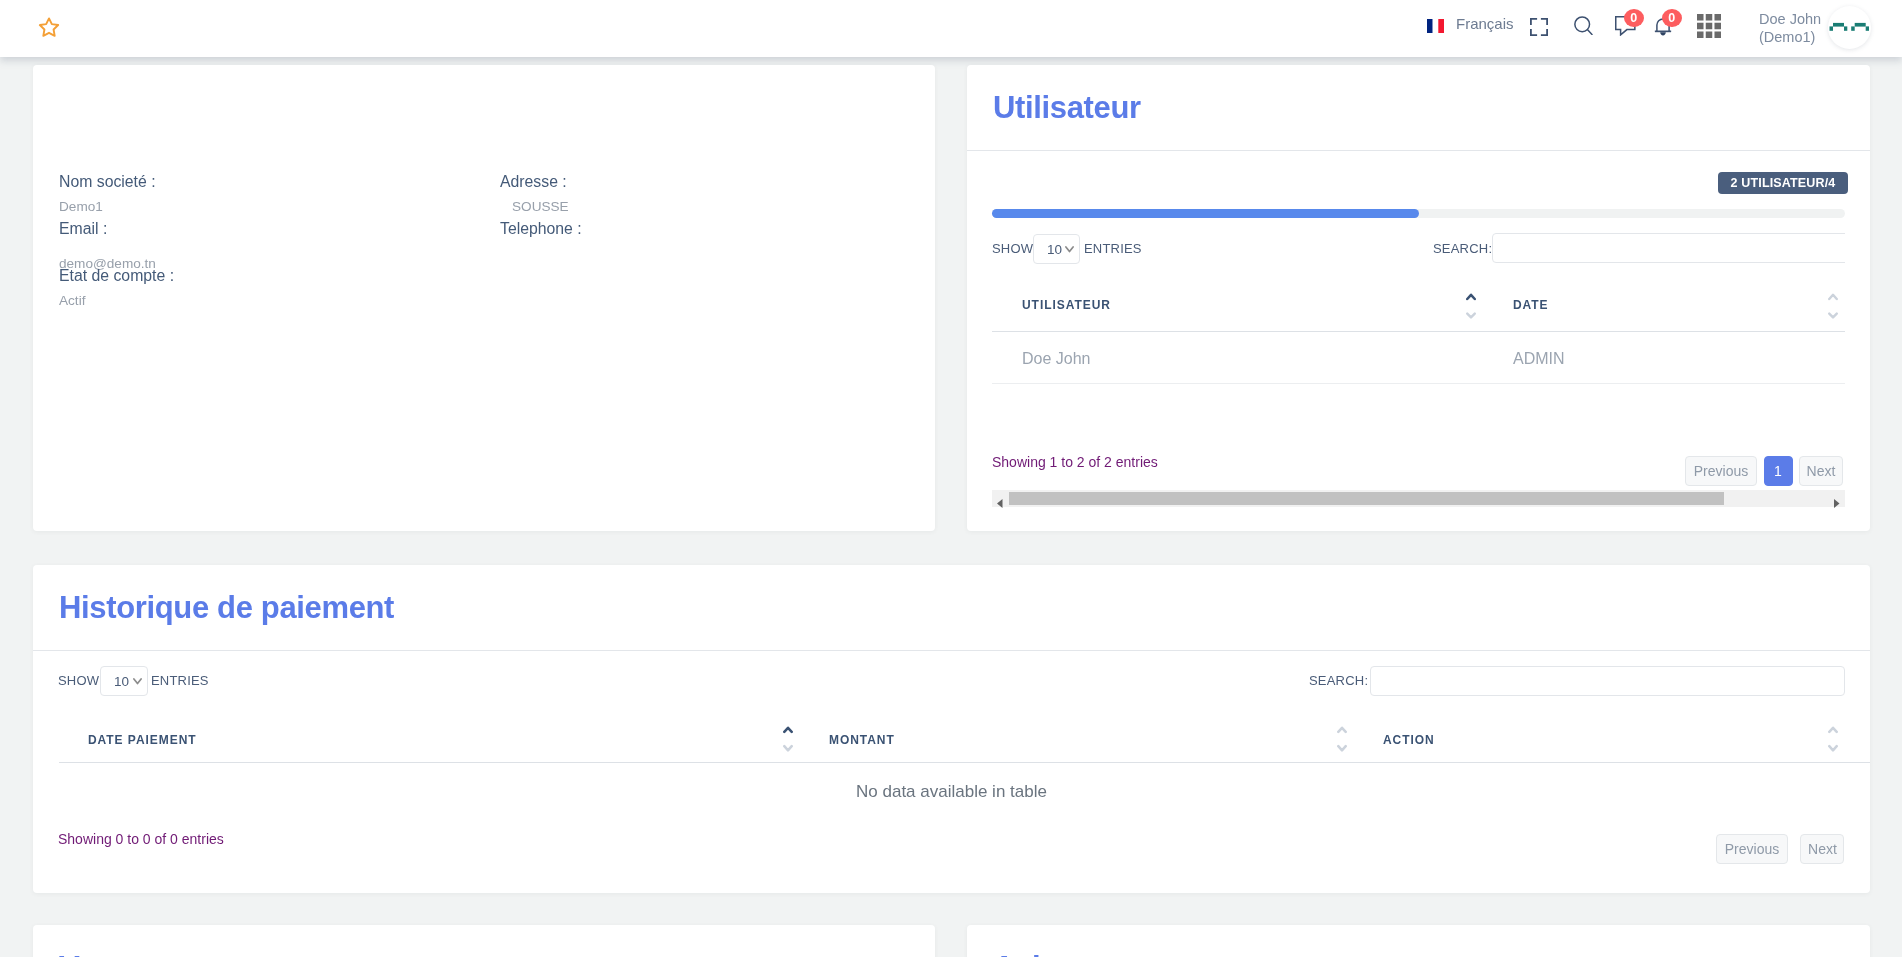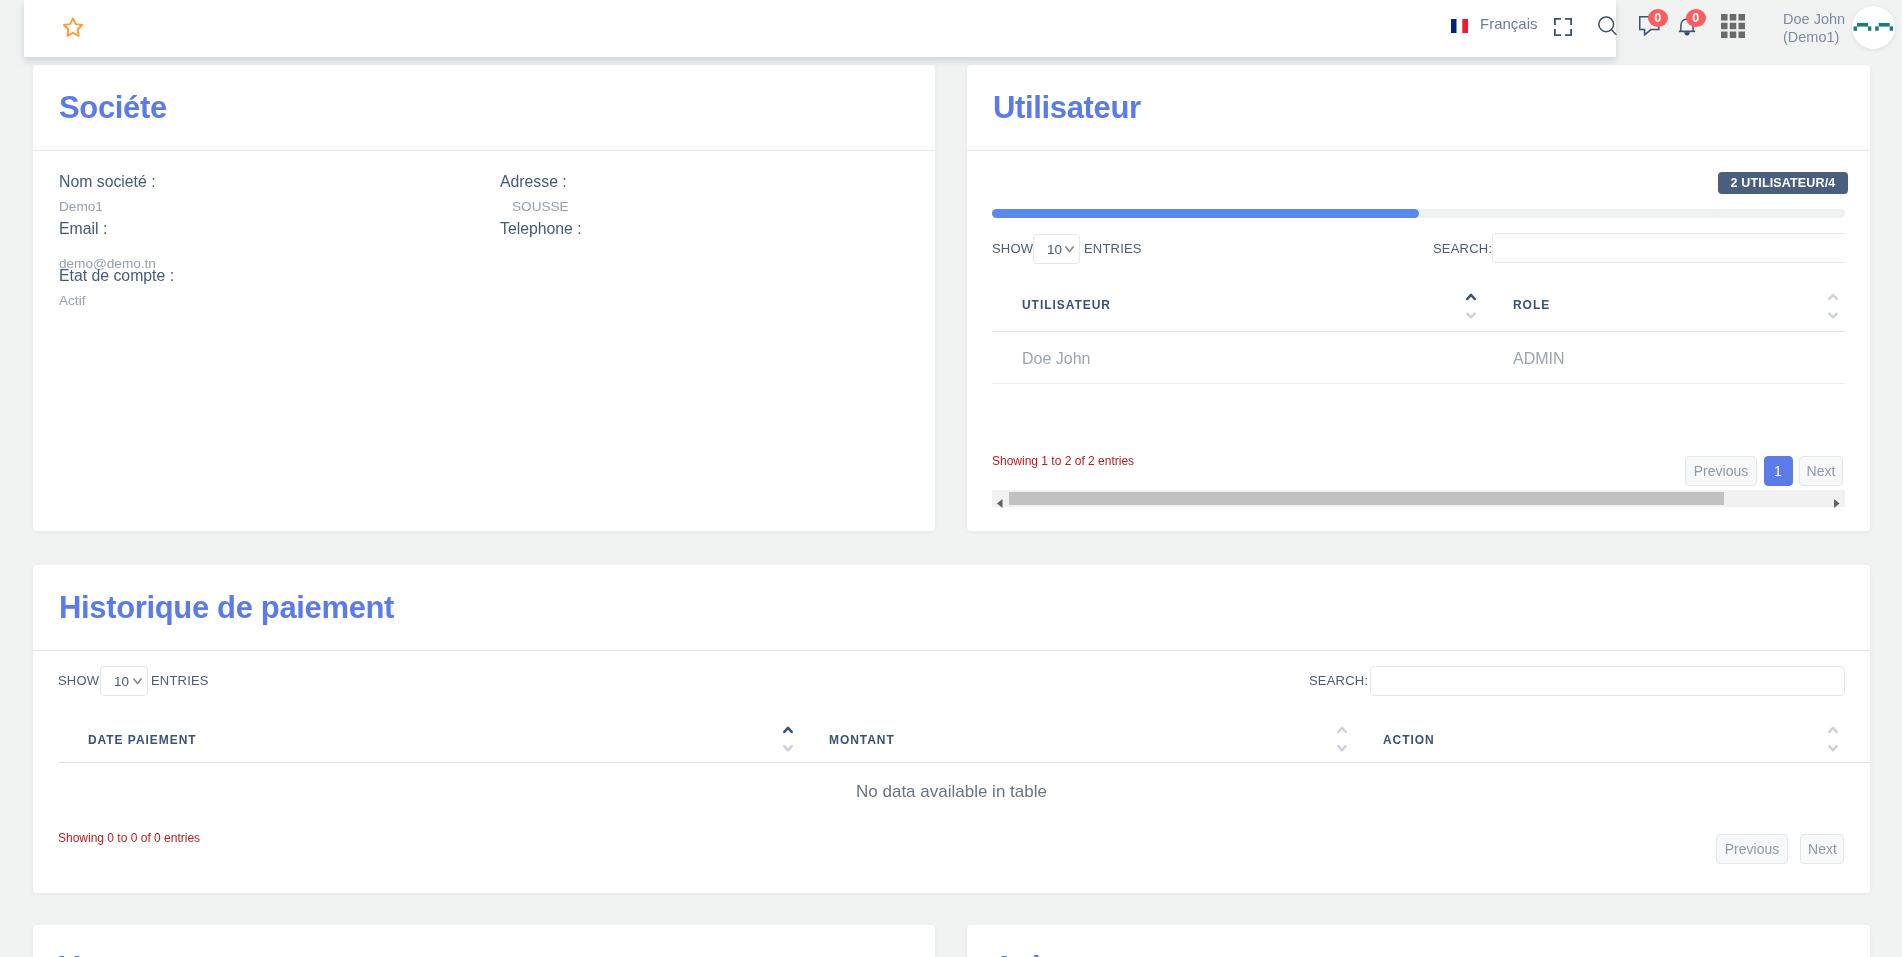--- a/index.html
+++ b/index.html
@@ -7,22 +7,22 @@
   html, body { margin:0; padding:0; }
   body {
     width: 1902px; height: 957px;
     background: #f1f3f3;
     font-family: "Liberation Sans", sans-serif;
     overflow: hidden;
     -webkit-font-smoothing: antialiased;
   }
   
   .topbar{
-    position:absolute; left:0; top:0; width:1592px; height:57px;
-    background:#fff; box-shadow:0 4px 7px rgba(112,124,142,.26);margin-left:24px;
+    position:absolute; left:0; top:0; width:1902px; height:57px;
+    background:#fff; box-shadow:0 4px 7px rgba(112,124,142,.26);
   }
   .star-btn{ position:absolute; left:38px; top:16px; width:22px; height:22px; display:block; }
   .lang{ position:absolute; left:1427px; top:14px; display:flex; align-items:center; }
   .flag{ width:17px; height:14px; display:block; margin-top:5px;}
   .lang-label{ font-size:15px; color:#6d7b91; letter-spacing:0; margin-left:12px;}
   .ic{ display:block; color:#3d5170;}
   .icon-btn{ position:absolute; display:block; }
   .badge{
     position:absolute; min-width:20px; height:20px;
     background:#fd5d5f; color:#fff; border-radius:50%;
@@ -68,21 +68,21 @@
     font-size:12px; font-weight:bold; color:#3a5273; letter-spacing:0.95px; white-space:nowrap;
   }
   .td{ font-size:16px; color:#9ba4b0; white-space:nowrap;}
   .hr{ background:#eceef0; height:1px; }
   .pg{
     display:inline-block; border:1px solid #e4e7ea; border-radius:4px;
     background:#f7f8f9; color:#8f9aa8; font-size:14px; height:30px; line-height:28px;
     white-space:nowrap; text-align:center;
   }
   .pg.active{ background:#5b7ce8; border-color:#5b7ce8; color:#fff; }
-  .showing{ font-size:12px; color:#b91c1c; white-space:nowrap;}
+  .showing{ font-size:14px; color:#701a75; white-space:nowrap;}
 </style>
 </head>
 <body>
 
 <div class="topbar">
   <span class="star-btn">
     <svg viewBox="0 0 24 24" width="22" height="22" fill="none" stroke="#f4a037" stroke-width="2.1" stroke-linecap="round" stroke-linejoin="round">
       <polygon points="12 2.6 15.09 8.86 22 9.87 17 14.74 18.18 21.62 12 18.37 5.82 21.62 7 14.74 2 9.87 8.91 8.86 12 2.6"></polygon>
     </svg>
   </span>
@@ -156,23 +156,20 @@
         <rect x="16.0" y="20.4" width="3.3" height="4.4"></rect>
         <rect x="23.2" y="20.4" width="3.5" height="4.4"></rect>
         <rect x="26.7" y="16.9" width="11.0" height="3.7"></rect>
         <rect x="37.7" y="20.4" width="3.3" height="4.4"></rect>
       </g>
     </svg>
   </div>
 </div>
 
 <div class="card" style="left:33px; top:65px; width:902px; height:466px;">
-  <div class="card-head" style="height:86px; position:absolute; left:0; top:0; right:0;">
-    <div class="card-title" style="position:absolute; left:26px; top:25px;">Sociéte</div>
-  </div>
   <div style="position:absolute; left:0; top:0; right:0; bottom:0;">
     <div style="position:absolute; left:26px; top:0;">
       <div class="lbl" style="position:absolute;left:0;top:108px;">Nom societé :</div>
       <div class="val" style="position:absolute;left:0;top:134px;">Demo1</div>
       <div class="lbl" style="position:absolute;left:0;top:155px;">Email :</div>
       <div class="val" style="position:absolute;left:0;top:191px;">demo@demo.tn</div>
       <div class="lbl" style="position:absolute;left:0;top:202px;">Etat de compte :</div>
       <div class="val" style="position:absolute;left:0;top:228px;">Actif</div>
     </div>
     <div style="position:absolute; left:467px; top:0;">
@@ -213,21 +210,21 @@
     </div>
 
     <div style="position:absolute; left:25px; top:215px; width:853px; height:52px;">
       <span class="th" style="position:absolute; left:30px; top:18px;">UTILISATEUR</span>
       <span style="position:absolute; left:474px; top:0px;">
         <svg width="10" height="45" viewBox="0 0 10 45" fill="none" stroke-linecap="round" stroke-linejoin="round">
           <polyline points="1.25,19.0 5,14.8 8.75,19.0" stroke="#3a5273" stroke-width="2.5"></polyline>
           <polyline points="1.25,33.6 5,37.4 8.75,33.6" stroke="#ccd3dc" stroke-width="2.4"></polyline>
         </svg>
       </span>
-      <span class="th" style="position:absolute; left:521px; top:18px;">ROLE</span>
+      <span class="th" style="position:absolute; left:521px; top:18px;">DATE</span>
       <span style="position:absolute; left:836px; top:0px;">
         <svg width="10" height="45" viewBox="0 0 10 45" fill="none" stroke-linecap="round" stroke-linejoin="round">
           <polyline points="1.25,19.0 5,14.8 8.75,19.0" stroke="#ccd3dc" stroke-width="2.4"></polyline>
           <polyline points="1.25,33.6 5,37.4 8.75,33.6" stroke="#ccd3dc" stroke-width="2.4"></polyline>
         </svg>
       </span>
       <div class="hr" style="position:absolute; left:0; right:0; bottom:0; background:#dde1e6;"></div>
     </div>
 
     <div style="position:absolute; left:25px; top:267px; width:853px; height:52px;">

